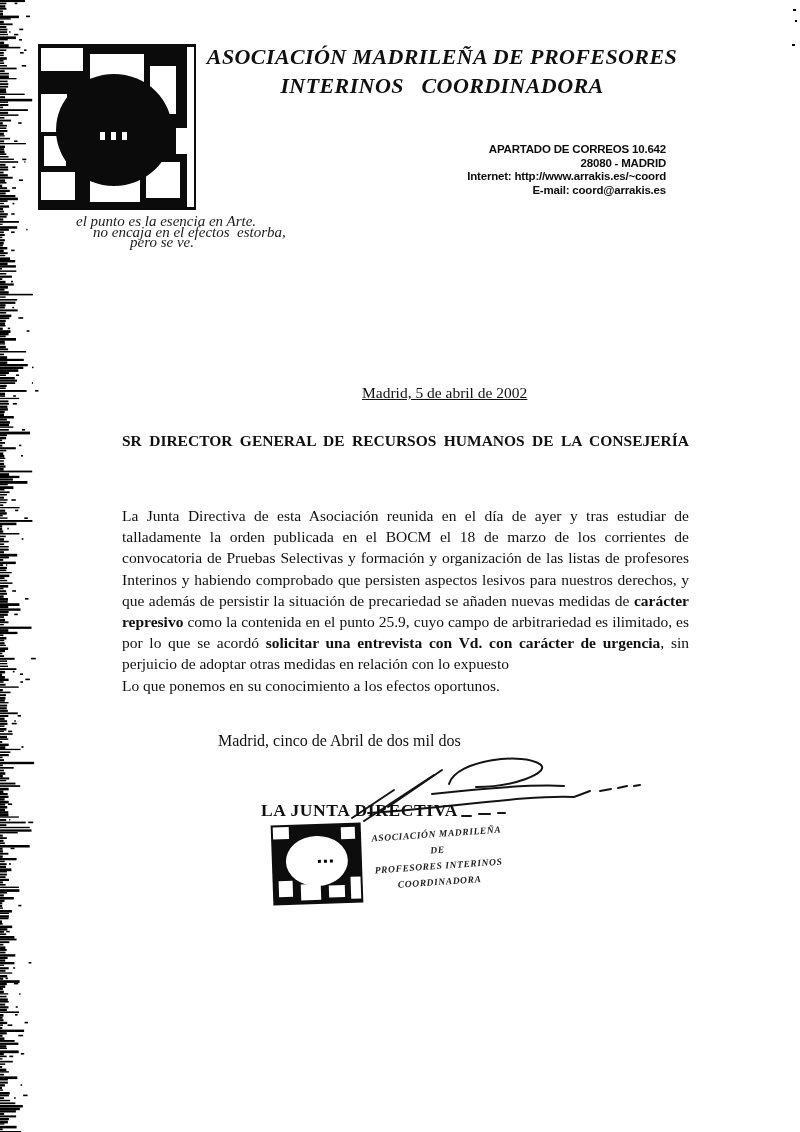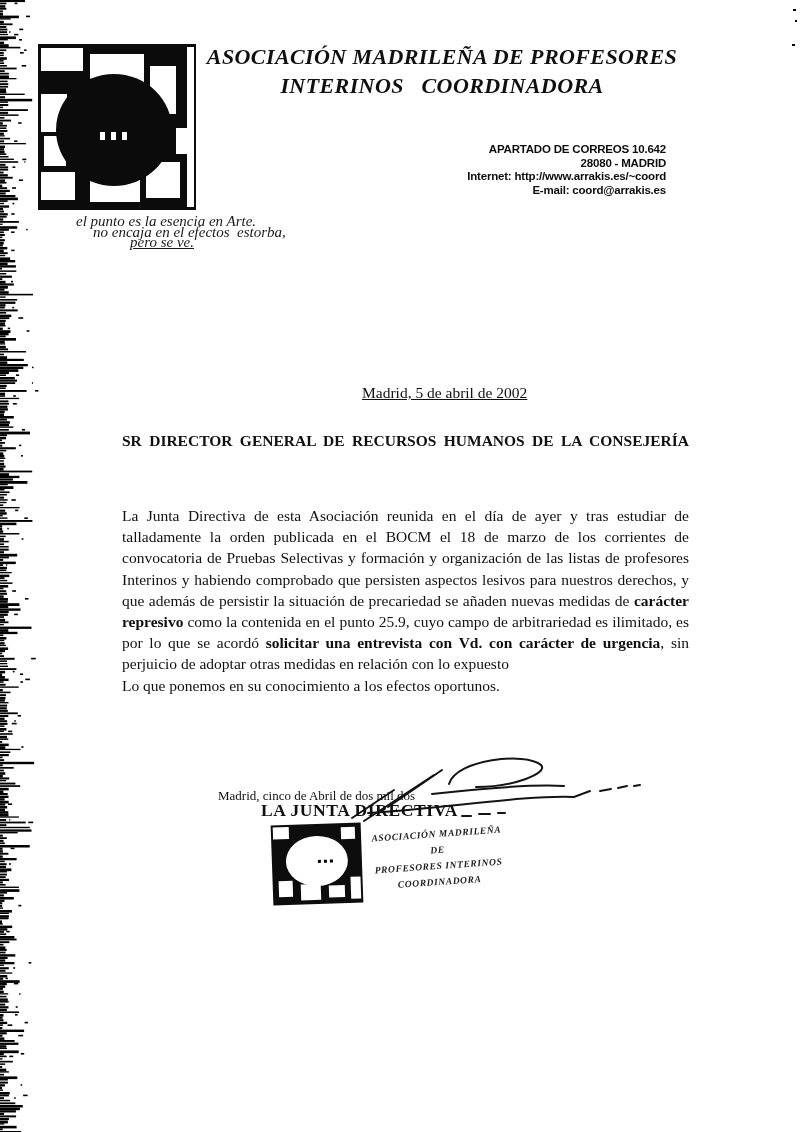--- a/index.html
+++ b/index.html
@@ -40,41 +40,41 @@
     background:#0b0b0b;border-radius:50%;
   }
   .logo-circle .mark{position:absolute;background:#fff;width:5px;height:8px;top:58px;}
 
   .motto{
     left:44px;top:216px;font-style:italic;font-size:15px;line-height:10.5px;
     color:#1a1a1a;
     margin-left:32px;
   }
   .motto .m2{margin-left:17px;}
-  .motto .m3{margin-left:54px;text-decoration:underline;}
+  .motto .m3{margin-left:54px;}
 
   .contact{
     left:300px;top:143px;width:366px;text-align:right;
     font-family:"Liberation Sans", sans-serif;font-weight:bold;
     font-size:11.5px;line-height:13.5px;letter-spacing:-0.2px;color:#0d0d0d;
   }
 
   
   .date-line{left:362px;top:384px;font-size:15.5px;text-decoration:underline;}
   .addressee{
     left:122px;top:430px;width:567px;font-weight:bold;
     font-size:15.5px;line-height:21.5px;
   }
   .addressee .l1{text-align:justify;text-align-last:justify;}
   .body-par{
     left:122px;top:505px;width:567px;font-size:15.5px;line-height:21.2px;
     text-align:justify;
   }
   .notice-line{left:122px;top:677px;font-size:15.5px;}
-  .closing-date{left:218px;top:788px;font-size:13px;}
+  .closing-date{left:218px;top:732px;font-size:16px;}
   .signer-title{
     left:261px;top:800px;font-weight:bold;font-size:17.5px;letter-spacing:0.6px;
   }
   #signature-svg{left:328px;top:742px;width:330px;height:100px;}
 
   
   .stamp-logo{
     left:272px;top:824px;width:90px;height:80px;background:#0d0d0d;
     transform:rotate(-2deg);
   }

